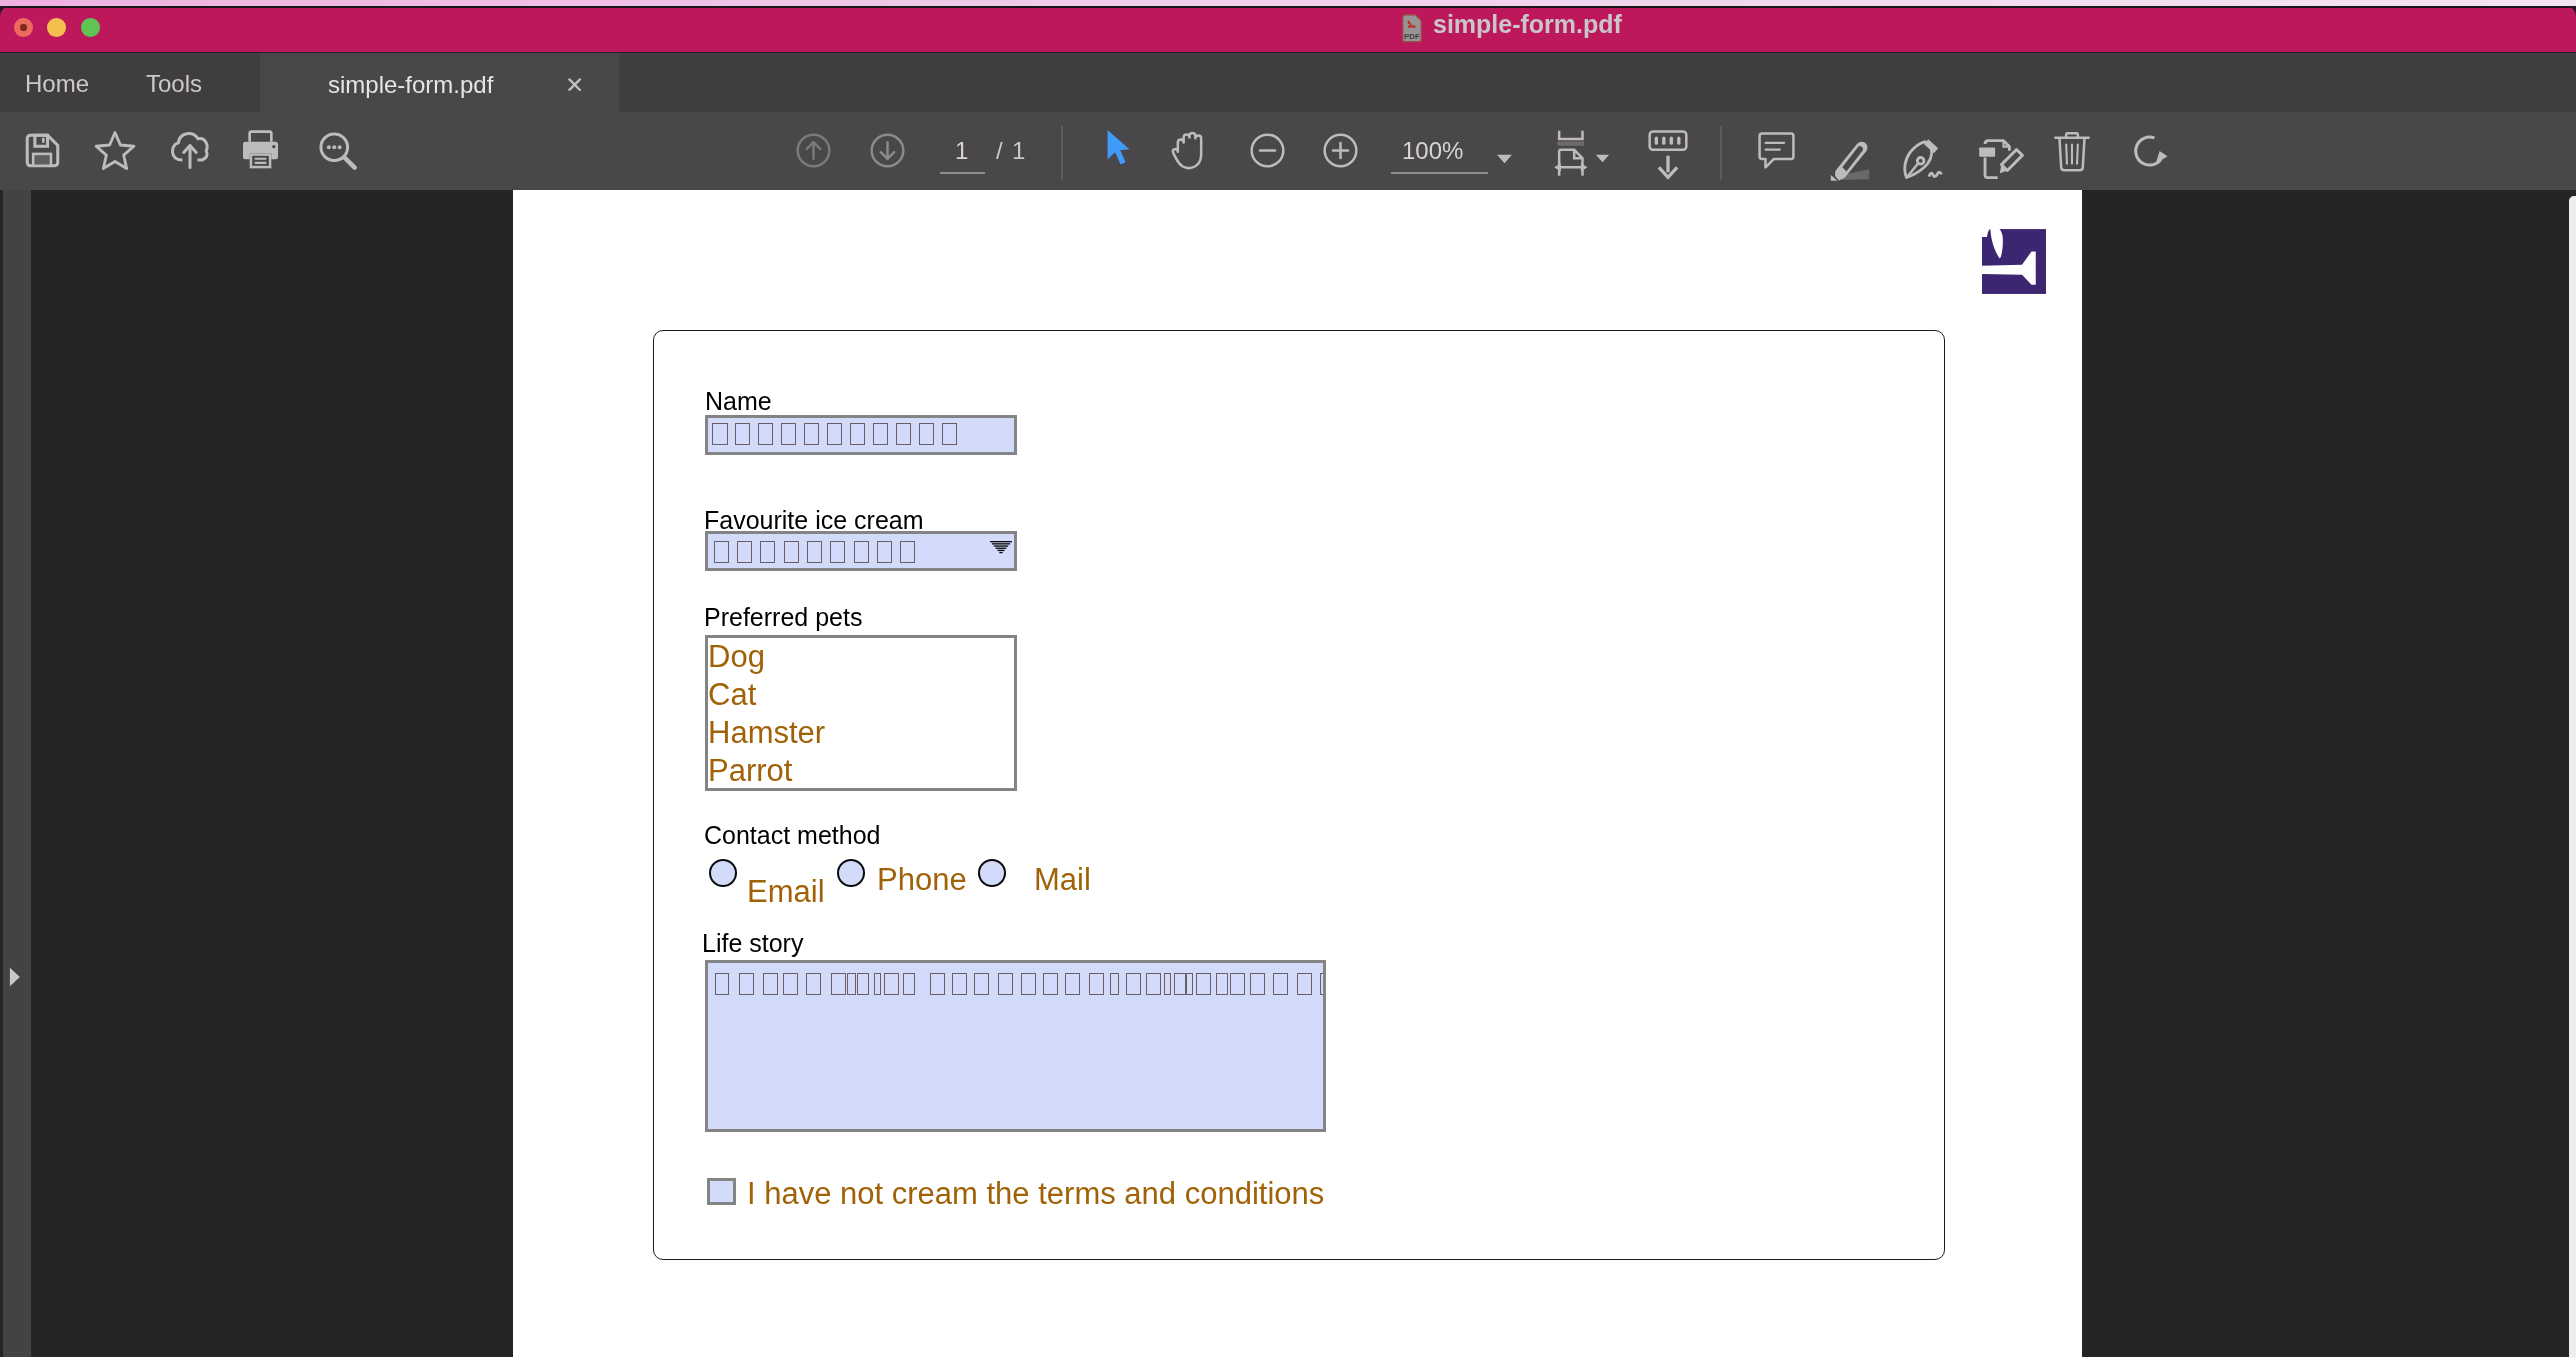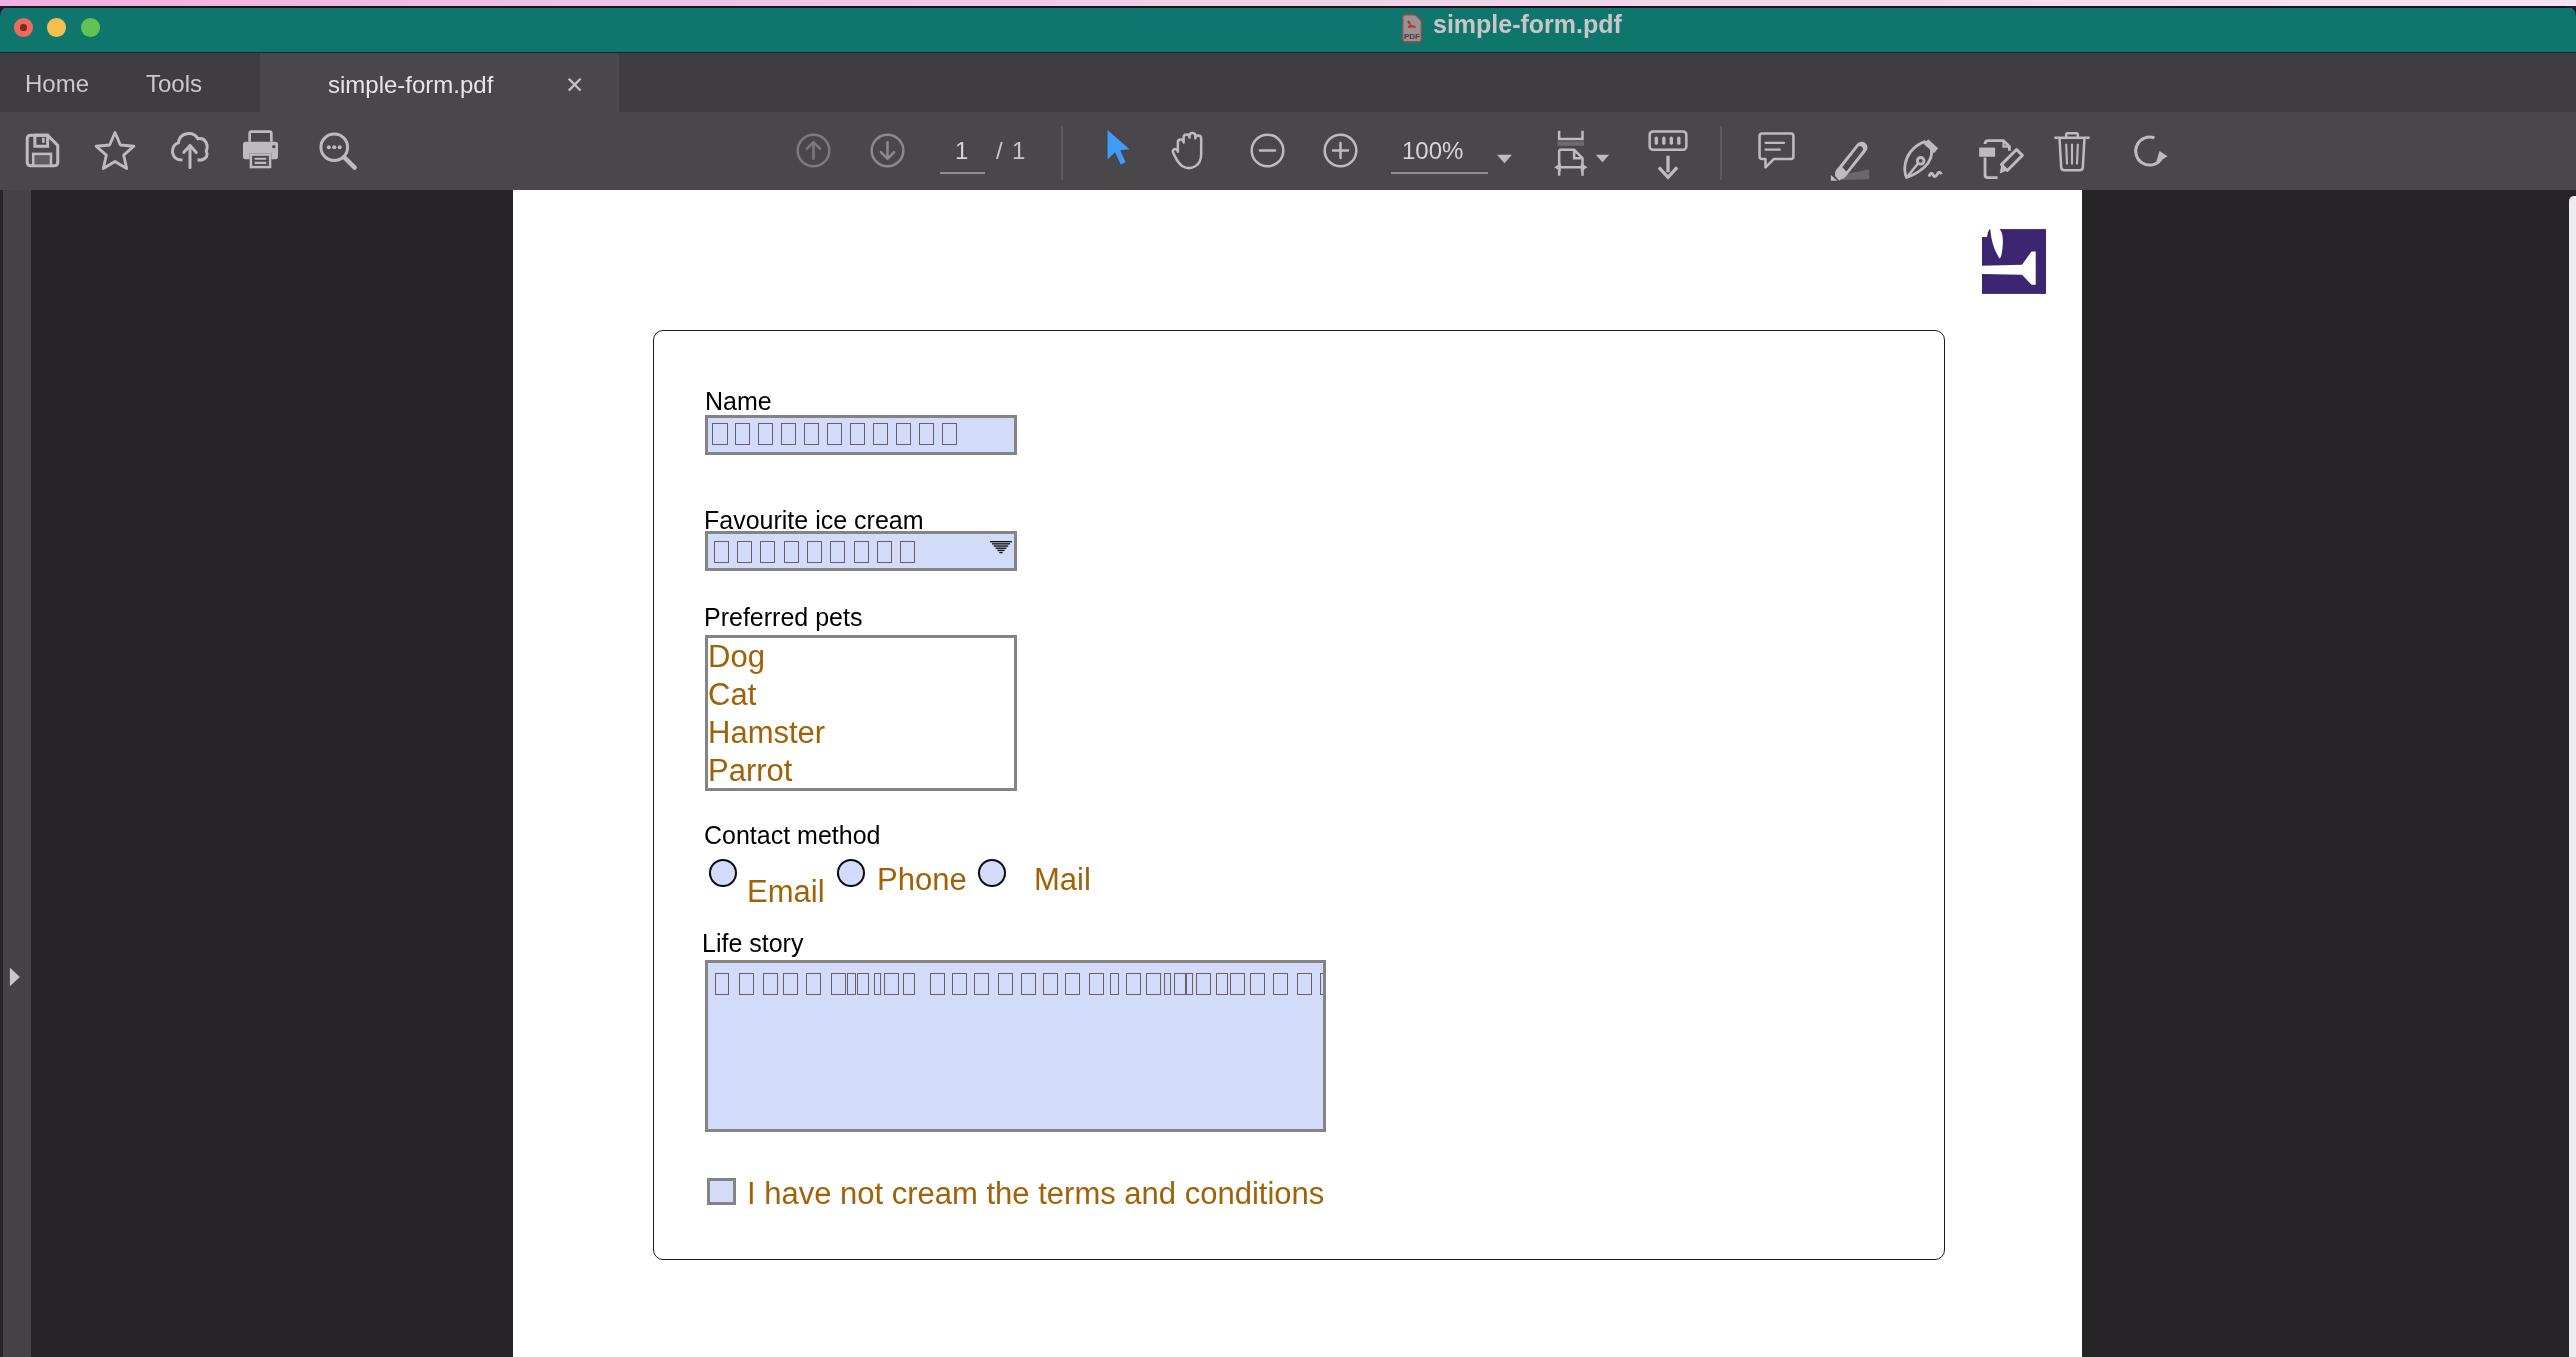--- a/index.html
+++ b/index.html
@@ -1,20 +1,20 @@
 <!DOCTYPE html>
 <html style="font-size:13.4px"><head><meta charset="utf-8"><style>
 html,body{margin:0;padding:0;width:2576px;height:1358px;overflow:hidden;
  font-family:"Liberation Sans",sans-serif;background:#2b1230;}
 .abs{position:absolute;}
 #deskpink{position:absolute;left:0;top:0;width:2576px;height:5.9px;
  background:linear-gradient(90deg,#efb1e0 0%,#f0cfe9 45%,#f4e4f3 100%);}
 #win{position:absolute;left:0px;top:5.9px;width:2576px;height:1352px;
  border-radius:10px 10px 0 0;overflow:hidden;background:#262426;}
-#titlebar{position:absolute;left:0;top:0;width:2576px;height:46px;background:#0f766e;border-bottom:0.8px solid #252225;}
+#titlebar{position:absolute;left:0;top:0;width:2576px;height:46px;background:#be185d;border-bottom:0.8px solid #252225;}
 .tl{position:absolute;top:12.6px;width:18.5px;height:18.5px;border-radius:50%;}
 #tabbar{position:absolute;left:0;top:47px;width:2576px;height:59px;background:#403d40;}
 #activetab{position:absolute;left:260px;top:0px;width:359px;height:59px;background:#4a474a;}
 .tabtxt{color:#cbc9cb;font-size:24px;line-height:28px;position:absolute;top:17.6px;}
 #toolbar{position:absolute;left:0;top:106px;width:2576px;height:78px;background:#4a474a;}
 #docarea{position:absolute;left:0;top:184px;width:2162px;height:1168px;background:#262426;}
 #leftstrip{position:absolute;left:2.5px;top:0;width:28px;height:1168px;background:#454245;}
 #rightstrip{position:absolute;left:2569px;top:5.9px;width:6.7px;height:1162px;background:#edecee;border-radius:5px 0 0 0;}
 #page{position:absolute;left:513px;top:0;width:1569px;height:1168px;background:#ffffff;}
 #formborder{position:absolute;left:140px;top:140px;width:1292px;height:930px;border:1.7px solid #1c1c1c;border-radius:10px;box-sizing:border-box;}

